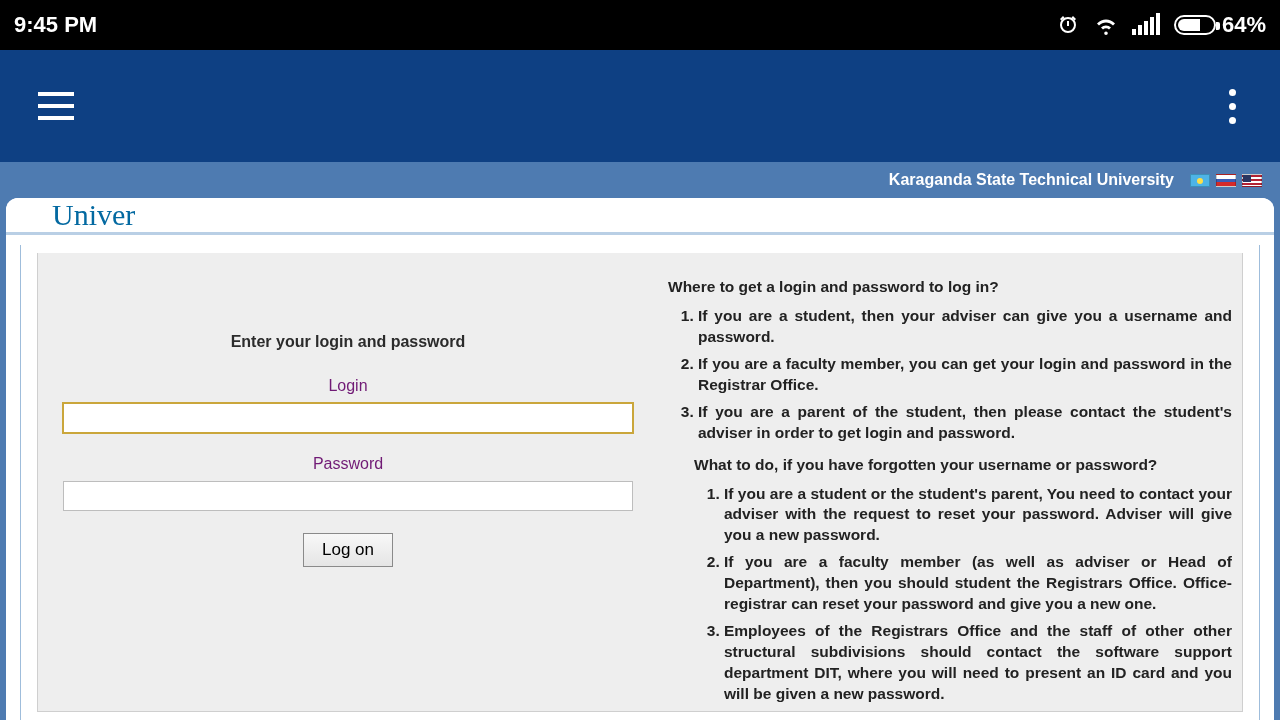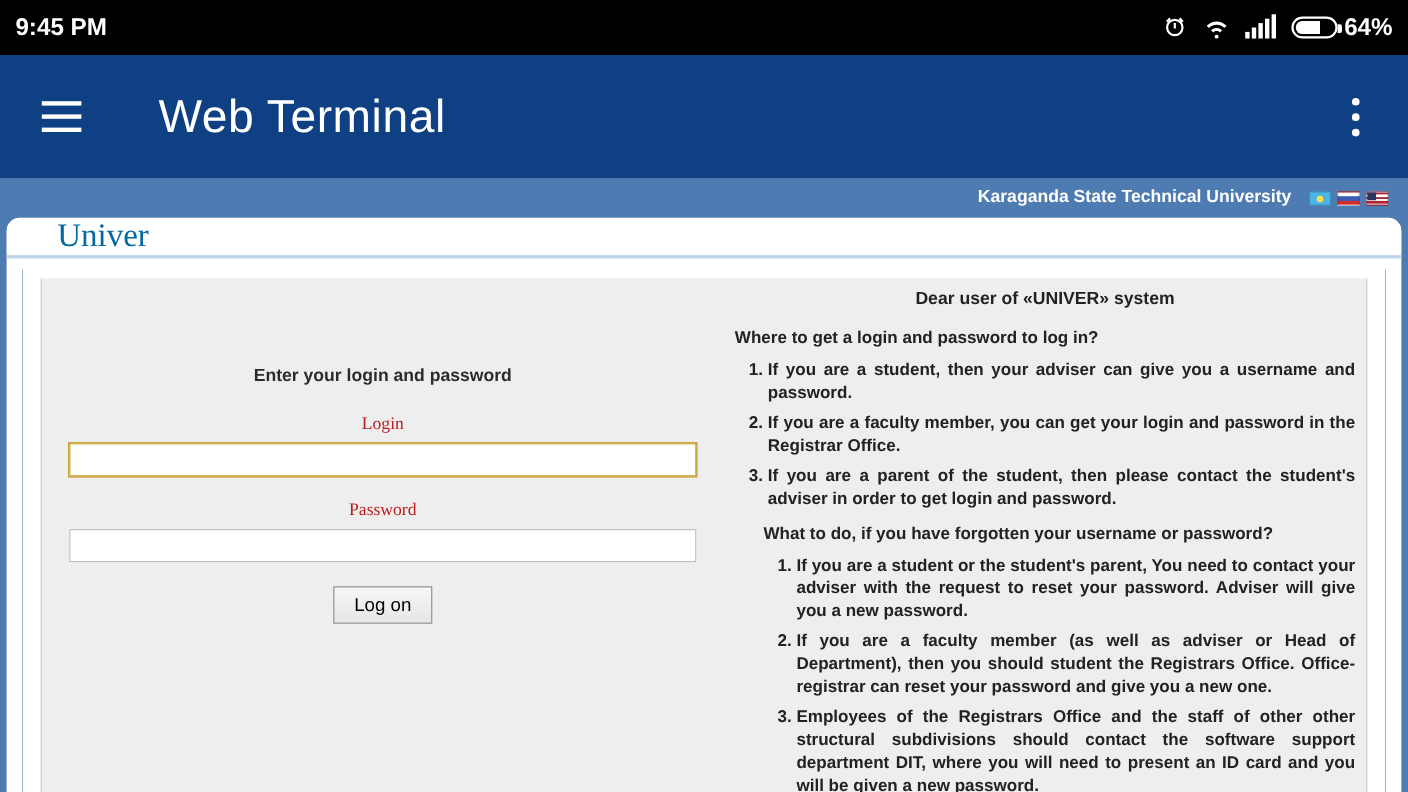--- a/index.html
+++ b/index.html
@@ -50,21 +50,21 @@
   .panel-body {
     border: 1px solid #cfcfcf; border-top: none; background: #eeeeee; padding: 0; display: flex; min-height: 360px;
     margin: 0 8px 0 8px; margin-top: 0;
   }
   .panel-outer {
     border: 1px solid #9fbddb; border-top: none; padding: 8px;
   }
   .left-col { width: 620px; padding: 80px 16px 20px 16px; text-align: center; }
   .right-col { flex: 1; padding: 10px 10px 0 10px; font-size: 15.5px; color: #222; }
   .prompt { font-size: 16px; font-weight: 700; color: #2b2b2b; margin-bottom: 26px; }
-  .fld-label { font-size: 16px; color: #b91c1c; margin-bottom: 8px; font-family: Liberation Serif, serif; }
+  .fld-label { font-size: 16px; color: #701a75; margin-bottom: 8px; }
   .fld-input {
     width: 570px; height: 30px; border: 1px solid #bdbdbd; background: #fff; margin: 0 auto 22px auto; display: block; padding: 3px 6px; font-size: 15px;
   }
   .fld-input.focused { border: 1px solid #caa63b; outline: 1px solid #caa63b; box-shadow: 0 0 0 1px #caa63b; }
   .logon-btn {
     display: inline-block; padding: 6px 18px; font-size: 17px; background: linear-gradient(#f8f8f8,#e5e5e5); border: 1px solid #8a8a8a; cursor: pointer;
   }
   .right-col .greet { text-align: center; font-weight: 700; margin-bottom: 18px; font-size: 16px; }
   .right-col .q { font-weight: 700; margin: 15px 0 10px 0; font-size: 15.5px; }
   .right-col ol { padding-left: 30px; margin-left: 0; }
@@ -105,21 +105,20 @@
     </div>
   </div>
 </div>
 
 <div class="appbar">
   <div class="hamburger">
       <span></span>
       <span></span>
       <span></span>
     </div>
-  <div class="app-title">Web Terminal</div>
   <div class="appbar-spacer"></div>
   <div class="overflow">
       <span></span>
       <span></span>
       <span></span>
     </div>
 </div>
 
 <div class="page">
   <div class="univ-bar">
@@ -140,21 +139,20 @@
       <div class="panel-body">
         <div class="left-col">
           <div class="prompt">Enter your login and password</div>
           <div class="fld-label">Login</div>
           <input class="fld-input focused" type="text" style="">
           <div class="fld-label">Password</div>
           <input class="fld-input" type="password" style="">
           <button class="logon-btn">Log on</button>
         </div>
         <div class="right-col">
-          <div class="greet">Dear user of «UNIVER» system</div>
           <div class="q">Where to get a login and password to log in?</div>
           <ol>
             <li>If you are a student, then your adviser can give you a username and password.</li>
             <li>If you are a faculty member, you can get your login and password in the Registrar Office.</li>
             <li>If you are a parent of the student, then please contact the student's adviser in order to get login and password.</li>
           </ol>
           <div class="q2">What to do, if you have forgotten your username or password?</div>
           <ol style="padding-left:56px;">
             <li>If you are a student or the student's parent, You need to contact your adviser with the request to reset your password. Adviser will give you a new password.</li>
             <li>If you are a faculty member (as well as adviser or Head of Department), then you should student the Registrars Office. Office-registrar can reset your password and give you a new one.</li>

